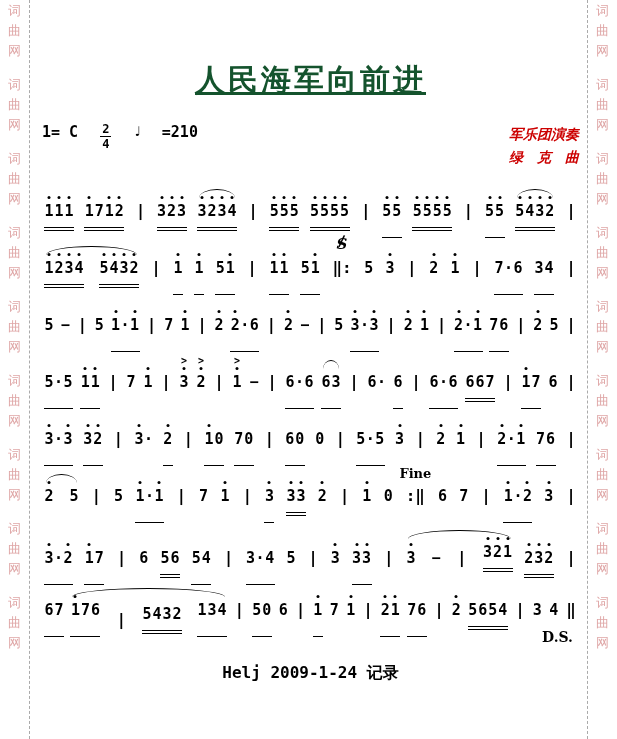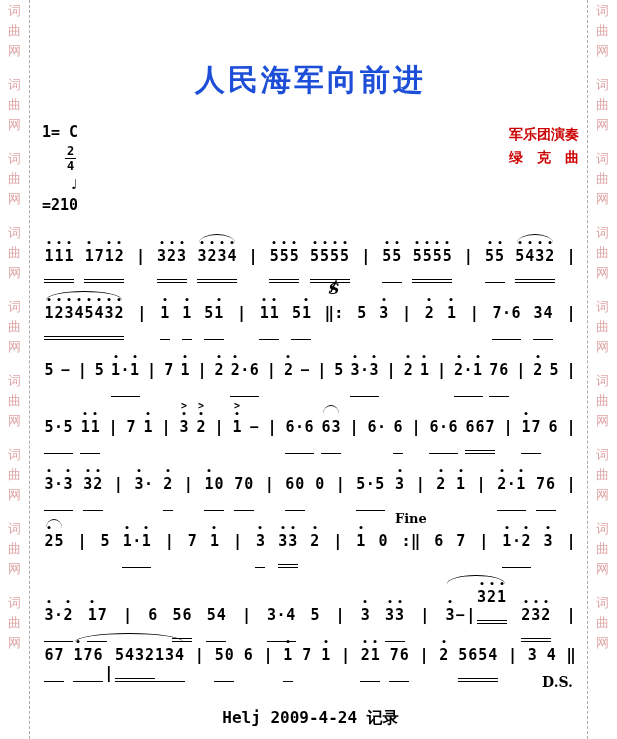--- a/index.html
+++ b/index.html
@@ -17,53 +17,53 @@
   .wmgroup{display:flex;flex-direction:column;gap:7px;}
   .wmchar{font-size:13px;line-height:13px;color:#dfa6a6;font-family:"DejaVu Serif","Liberation Serif",serif;}
   
   .sheet{position:absolute;left:42px;right:38px;top:0;}
   .title{
     margin-top:60px;text-align:center;font-size:30px;font-weight:bold;letter-spacing:3px;
     font-family:"DejaVu Serif","Liberation Serif",serif;
   }
   .metarow{display:flex;justify-content:space-between;align-items:flex-start;margin-top:22px;}
   .metaleft{font-weight:bold;font-size:15px;}
-  .keyline{display:flex;align-items:flex-end;gap:4px;font-family:"DejaVu Sans Mono","Liberation Mono",monospace;flex-direction:column;}
+  .keyline{display:flex;align-items:flex-start;gap:20px;font-family:"DejaVu Sans Mono","Liberation Mono",monospace;}
   .frac{display:inline-flex;flex-direction:column;align-items:center;line-height:1;font-size:12px;margin:0 2px;}
   .frac .num{border-bottom:1.5px solid #000;padding:0 2px 1px;}
   .frac .den{padding-top:1px;}
   .notesym{font-size:14px;}
   .expression{margin-top:6px;font-size:15px;font-weight:bold;font-family:"DejaVu Serif","Liberation Serif",serif;}
   .credits{text-align:right;font-weight:bold;font-size:14px;line-height:1.65;
-    font-family:"DejaVu Serif","Liberation Serif",serif;}
+    font-family:"DejaVu Serif","Liberation Serif",serif;font-style:italic;}
   
   .staff{margin-top:8px;}
   .mline{
     display:flex;justify-content:space-between;align-items:baseline;
     height:57px;box-sizing:border-box;padding:24px 2px 4px;
     font-family:"DejaVu Sans Mono","Liberation Mono",monospace;font-weight:bold;font-size:15px;
   }
   .grp{position:relative;white-space:nowrap;display:inline-block;}
   .grp.u1{border-bottom:1.5px solid #000;padding-bottom:17px;}
-  .grp.u2{border-bottom:4px double #000;padding-bottom:14px;}
+  .grp.u2{border-bottom:4px double #000;padding-bottom:7px;}
   .n{position:relative;display:inline-block;min-width:10px;text-align:center;}
   .n.mid{min-width:7px;}
   .n.hi::before{
     content:"";position:absolute;top:-6px;left:50%;transform:translateX(-50%);
     width:3px;height:3px;border-radius:50%;background:#000;
   }
   .n.acc::after{
     content:">";position:absolute;top:-18px;left:50%;transform:translateX(-50%);
     font-size:10px;font-weight:bold;
   }
   .grp.slur::before,.slurwrap.slur::before{
     content:"";position:absolute;left:2px;right:2px;top:-13px;height:8px;
     border-top:1.5px solid #000;border-radius:50% 50% 0 0 / 100% 100% 0 0;
   }
-  .slurwrap{position:relative;display:inline-flex;align-items:flex-end;}
+  .slurwrap{position:relative;display:inline-flex;align-items:center;gap:15px;}
   .bar{position:relative;font-size:16px;font-weight:bold;padding:0 1px;}
   .above{
     position:absolute;bottom:24px;left:50%;transform:translateX(-50%);
     font-size:13px;font-weight:bold;white-space:nowrap;
     font-family:"DejaVu Serif","Liberation Serif",serif;
   }
   .segno{font-style:italic;font-size:15px;}
   .segno .seg-slash{position:absolute;left:45%;top:-3px;transform:translateX(-50%) rotate(8deg);font-style:normal;}
   .dsrow{text-align:right;font-weight:bold;font-size:14px;margin-top:-4px;padding-right:6px;
     font-family:"DejaVu Serif","Liberation Serif",serif;}
@@ -162,21 +162,21 @@
       <div class="wmchar" style="color: rgb(223, 166, 166);">网</div>
     </div>
     <div class="wmgroup">
       <div class="wmchar" style="color: rgb(223, 166, 166);">词</div>
       <div class="wmchar" style="color: rgb(223, 166, 166);">曲</div>
       <div class="wmchar" style="color: rgb(223, 166, 166);">网</div>
     </div>
   </div>
 
 <div class="sheet">
-  <div class="title" style="color: #1d4ed8;">人民海军向前进</div>
+  <div class="title" style="color: #14532d; text-decoration: underline;">人民海军向前进</div>
 
   <div class="metarow">
     <div class="metaleft">
       <div class="keyline">
         <span>1= C</span>
         <span class="frac">
           <span class="num">2</span>
           <span class="den">4</span>
         </span>
         <span class="notesym">♩</span>
@@ -379,14 +379,14 @@
         <span class="grp u0"><span class="n hi">2</span></span>
         <span class="grp u2"><span class="n">5</span><span class="n">6</span><span class="n">5</span><span class="n">4</span></span>
         <span class="bar"><span>|</span></span>
         <span class="grp u0"><span class="n">3</span></span>
         <span class="grp u0"><span class="n">4</span></span>
         <span class="bar"><span>‖</span></span>
       </div>
     </div>
 
   <div class="dsrow">D.S.</div>
-  <div class="footer">Helj 2009-4-24 记录</div>
+  <div class="footer">Helj 2009-1-24 记录</div>
 </div>
 
 </body></html>

